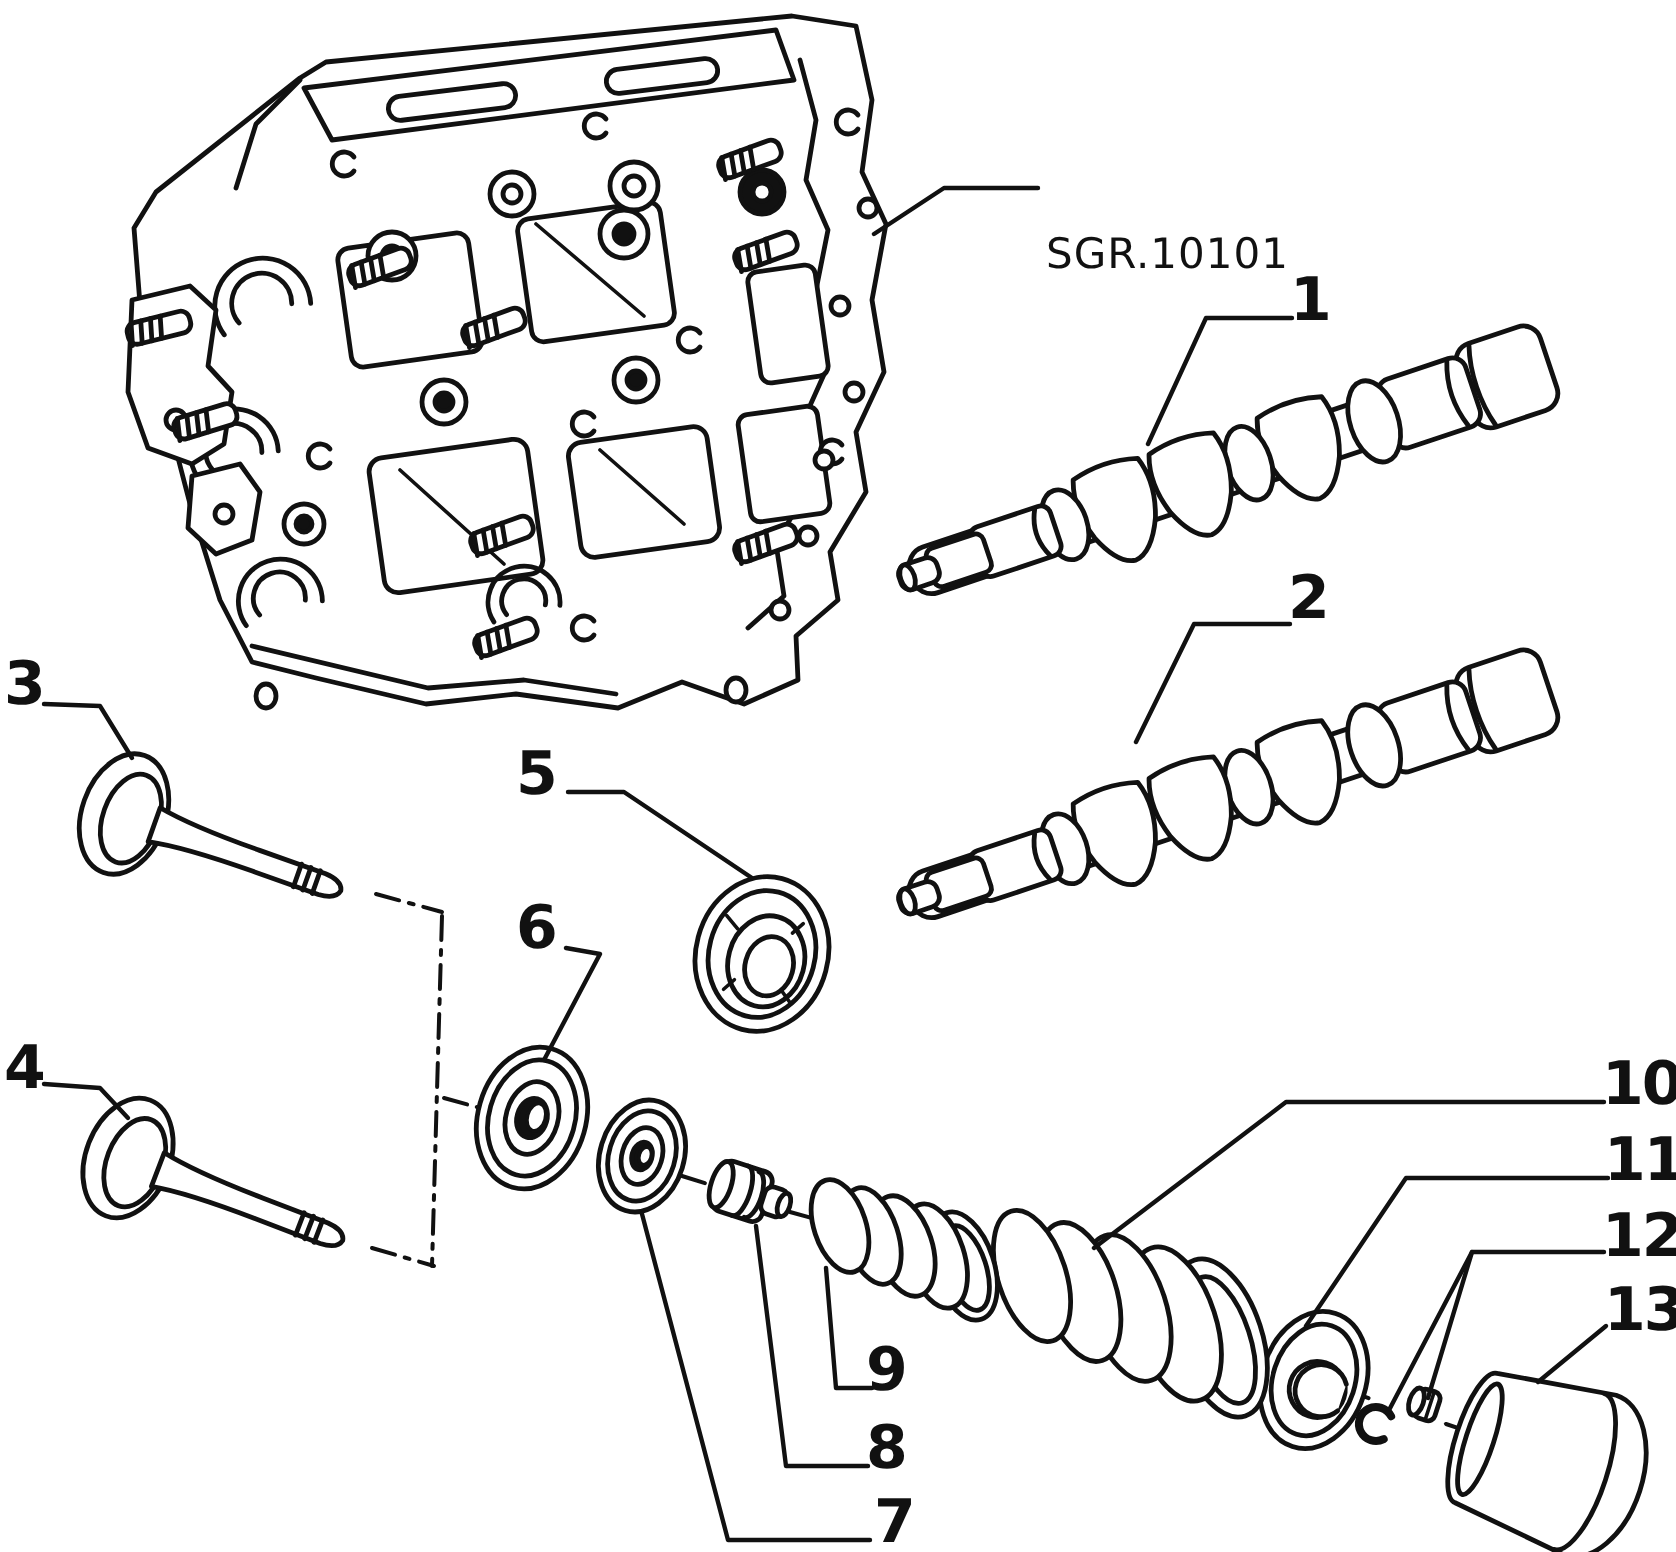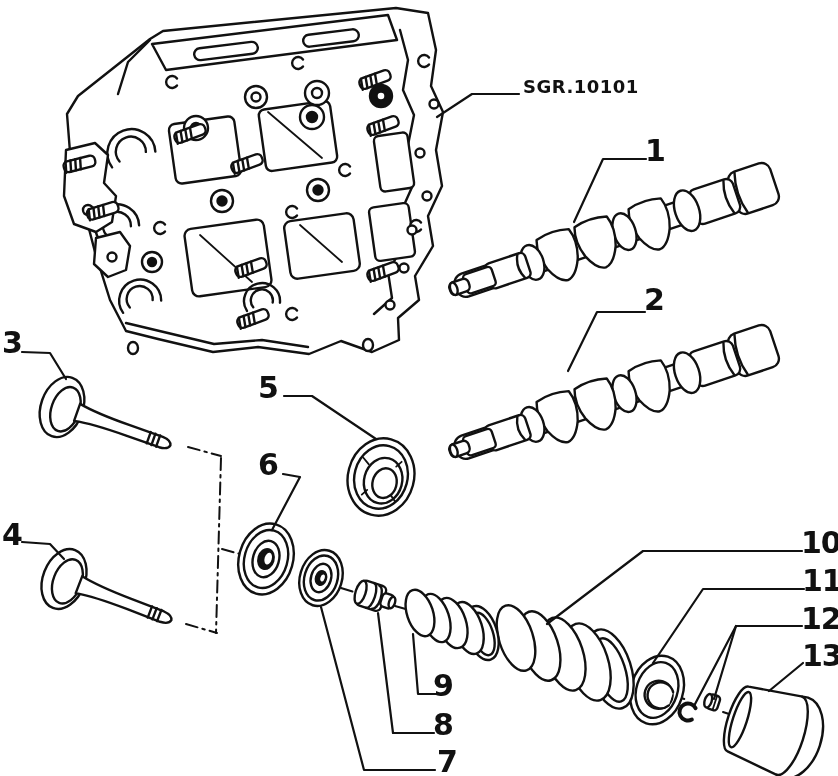--- a/index.html
+++ b/index.html
@@ -17,22 +17,22 @@
   #art .wt{fill:#fff;}
   #art .thin{stroke-width:1.8;}
   #art .thick{stroke-width:4;}
   #art .ld{fill:none;stroke-width:2.2;}
   #art .ctr{fill:none;stroke-width:2;stroke-dasharray:12 5 2.5 5;}
   .co{
     position:absolute;color:#111;font-weight:bold;font-size:30px;line-height:30px;
     letter-spacing:-1px;user-select:none;
   }
   .ref{
-    position:absolute;color:#111;font-size:18px;line-height:22px;font-weight:bold;
-    letter-spacing:0.5px;user-select:none;
+    position:absolute;color:#111;font-size:21px;line-height:22px;font-weight:normal;
+    letter-spacing:0.5px;user-select:none;margin-top:40px;
   }
 </style>
 </head>
 <body>
 
 <div id="stage">
 
 <svg id="art" width="838" height="776" viewBox="0 0 838 776" xmlns="http://www.w3.org/2000/svg">
 
   <defs>

